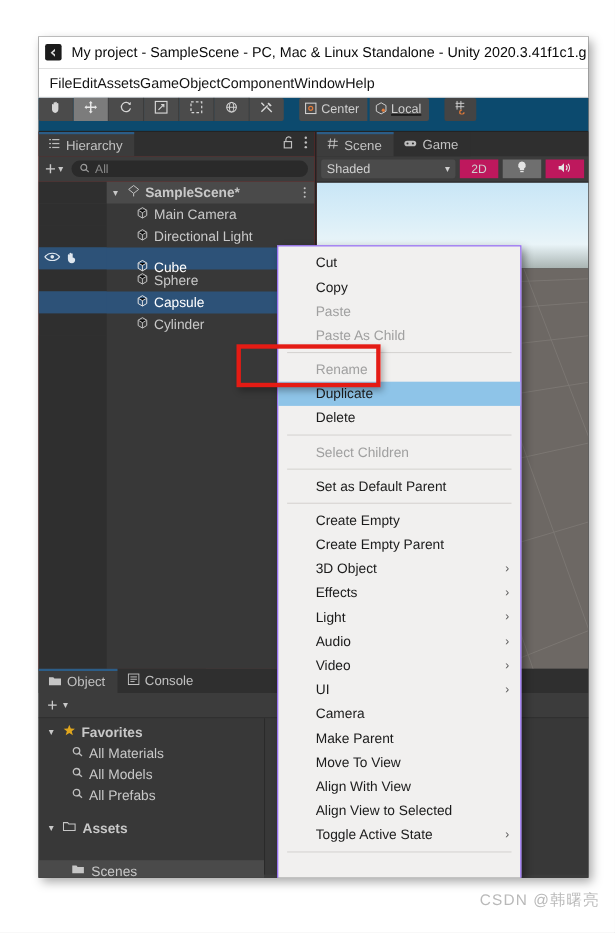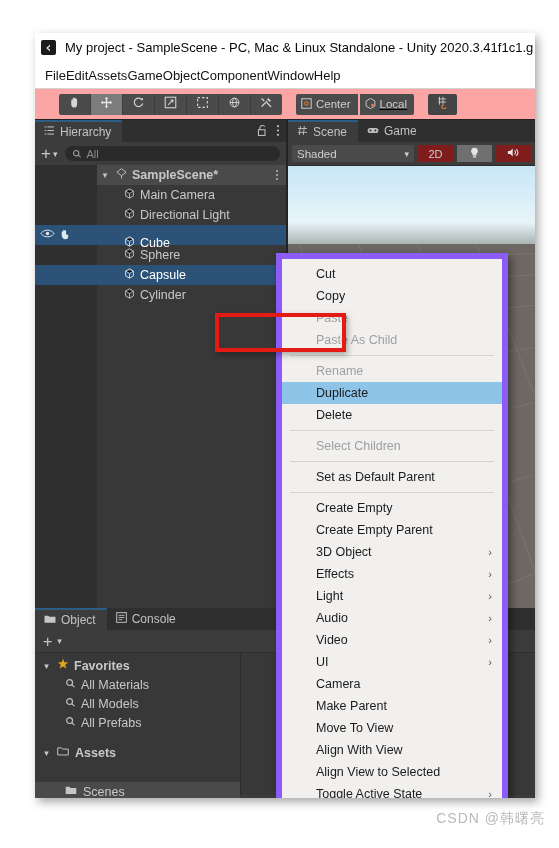--- a/index.html
+++ b/index.html
@@ -18,22 +18,22 @@
   #titlebar .unity-logo svg{display:block;}
   #win-title{font-size:13px;color:#0a0a0a;white-space:nowrap;overflow:hidden;
              letter-spacing:0px;}
 
   
   #menubar{height:26px;background:#ffffff;display:flex;align-items:center;
            padding-left:10px;border-bottom:1px solid #d4d4d4;}
   #menubar .mi{font-size:13px;color:#131313;cursor:default;white-space:nowrap;}
 
   
-  #toolbar{height:30px;background:#fca5a5;display:flex;align-items:center;
-           padding-left:24px;border-bottom:1px solid #232323;}
+  #toolbar{height:30px;background:#0c4a6e;display:flex;
+           border-bottom:1px solid #232323;}
   .tbtn{width:31px;height:21px;background:#4b4b4b;display:flex;align-items:center;
         justify-content:center;border-right:1px solid #3c3c3c;}
   .tbtn.first{border-radius:2px 0 0 2px;}
   .tbtn.last{border-radius:0 2px 2px 0;border-right:none;}
   .tbtn.on{background:#7c7c7c;}
   .tgroup{display:flex;margin-right:14px;}
   .pivbtn{height:21px;background:#4b4b4b;display:flex;align-items:center;
           padding:0 7px 0 4px;gap:3px;}
   .pivbtn span{font-size:11.5px;color:#cfcfcf;}
   .gridbtn{width:29px;height:21px;background:#444;border-radius:2px;
@@ -71,21 +71,21 @@
   .hrow .tri{width:12px;display:flex;justify-content:center;}
   .hrow .lbl{white-space:nowrap;}
   .hrow .kebab{position:absolute;right:7px;top:4px;}
 
   
   .scenebar{height:23px;background:#3c3c3c;display:flex;align-items:center;
             padding:0 4px;gap:4px;border-bottom:1px solid #2a2a2a;}
   .shaded{width:112px;height:17px;background:#4b4b4b;border-radius:2px;
           display:flex;align-items:center;justify-content:space-between;
           padding:0 5px;font-size:11.5px;color:#cfcfcf;}
-  .sbtn{height:17px;min-width:25px;background:#7f1d1d;display:flex;
+  .sbtn{height:17px;min-width:25px;background:#be185d;display:flex;
         align-items:center;justify-content:center;font-size:11px;color:#cfcfcf;
         padding:0 5px;}
   .sbtn.on{background:#6f6f6f;}
   #viewport{flex:1;position:relative;overflow:hidden;}
   #sky{position:absolute;left:0;right:0;top:0;height:78px;
        background:linear-gradient(to bottom,#c9e6f6 0%,#d9eef8 40%,#e9f4f8 72%,#a9b4b2 100%);}
   #ground{position:absolute;left:0;right:0;top:78px;bottom:0;background:#6d6864;}
   #grid{position:absolute;left:0;right:0;top:78px;bottom:0;opacity:.5;}
 
   
@@ -97,23 +97,23 @@
   #projLeft{width:205px;background:#383838;font-size:12.5px;color:#c8c8c8;
        border-right:1px solid #2a2a2a;padding-top:3px;}
   #projRight{flex:1;background:#383838;}
   .prow{height:19px;display:flex;align-items:center;gap:5px;padding-left:6px;}
   .prow.sub{padding-left:30px;}
   .prow.hl{background:#4a4a4a;margin-top:20px;}
   .prow .tri{width:11px;display:flex;justify-content:center;}
   .bottomstrip{height:14px;background:#3c3c3c;}
 
   
-  #ctx{position:absolute;left:217px;top:220px;width:220px;background:#f1f0ef;
-       box-shadow:3px 3px 8px rgba(0,0,0,.45);border:6px solid #8b5cf6;
-       padding:4px 0;z-index:40;margin-left:24px;}
+  #ctx{position:absolute;left:217px;top:190px;width:220px;background:#f1f0ef;
+       box-shadow:3px 3px 8px rgba(0,0,0,.45);border:1px solid #8b5cf6;
+       padding:4px 0;z-index:40;}
   .ci{height:22px;display:flex;align-items:center;justify-content:space-between;
       padding:0 10px 0 34px;font-size:12.5px;color:#1b1b1b;}
   .ci.dis{color:#a0a0a0;}
   .ci.hi{background:#8ec4e8;}
   .ci .arr{font-size:11px;color:#555;}
   .csep{height:1px;background:#d6d4d2;margin:4px 8px;}
 
   
   #redbox{position:absolute;left:215px;top:313px;width:131px;height:39px;
           border:4px solid #e41b14;box-sizing:border-box;z-index:60;

